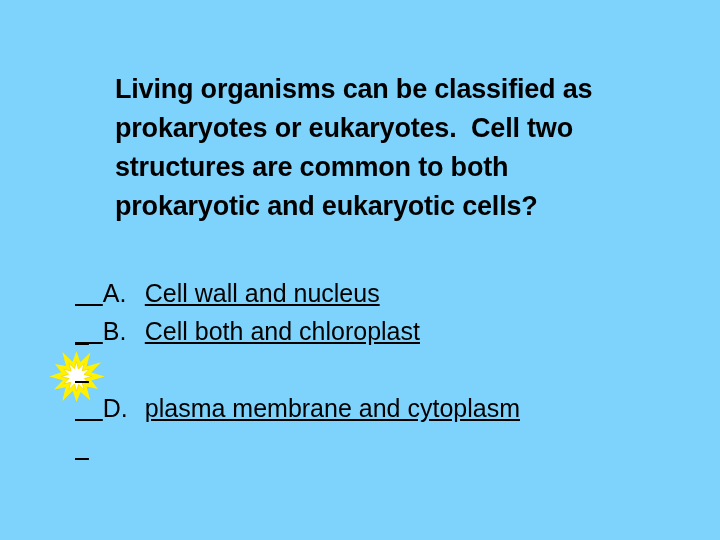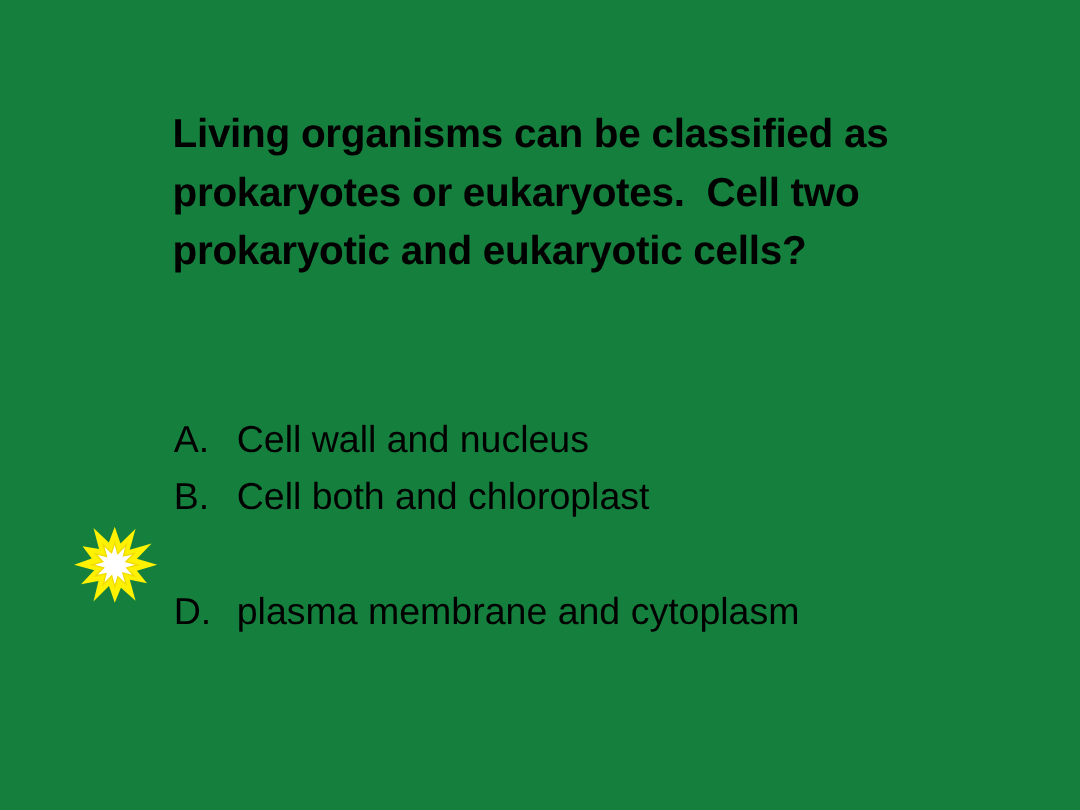--- a/index.html
+++ b/index.html
@@ -4,21 +4,21 @@
 <style>
   html, body {
     margin: 0;
     padding: 0;
     background: #ffffff;
   }
   .slide {
     position: relative;
     width: 720px;
     height: 540px;
-    background: #15803d;
+    background: #7dd3fc;
     overflow: hidden;
     font-family: "Liberation Sans", sans-serif;
     color: #000000;
   }
   .question-title {
     position: absolute;
     left: 115px;
     top: 70px;
     font-size: 27px;
     font-weight: 700;
@@ -35,43 +35,45 @@
     width: 59px;
     height: 59px;
   }
   .starburst-inner {
     stroke: #f0dc00;
     stroke-width: 1.5;
     stroke-linejoin: miter;
   }
   .answer-option {
     position: absolute;
-    left: 88px;
+    left: 75px;
     font-size: 25px;
     font-weight: 400;
     line-height: 39px;
     white-space: pre;
+    text-decoration: underline;
   }
   .option-letter {
     display: inline-block;
     width: 42px;
   }
   .opt-a { top: 235px; }
   .opt-b { top: 273px; }
   .opt-c { top: 312px; }
   .opt-d { top: 350px; }
 </style>
 </head>
 <body>
 
 <div class="slide">
 
   <div class="question-title">
     <div class="title-line">Living organisms can be classified as</div>
     <div class="title-line">prokaryotes or eukaryotes.  Cell two</div>
+    <div class="title-line">structures are common to both</div>
     <div class="title-line">prokaryotic and eukaryotic cells?</div>
   </div>
 
   <svg class="starburst" viewBox="0 0 100 100" aria-hidden="true">
     <polygon points="98,50 75.1,56.7 86.4,71 67,67 73.5,90.7 57,76.1 50,93 43.5,74.1 26,91.6 31.6,68.4 11.9,72 26.8,56.2 4,50 23.9,43 13.6,29 32.3,32.3 26,8.4 43.3,24.9 50,7 56.5,25.9 73.5,9.3 67,33 91.6,26 75.1,43.3" fill="#fff100"></polygon>
     <polygon class="starburst-inner" points="76,50 63.5,53.6 71.7,62.5 59.2,59.2 63,72.5 53.6,63.5 50,75 46.6,62.6 37,72.5 40.1,59.9 28.3,62.5 37.4,53.4 24,50 36.5,46.4 28.3,37.5 40.8,40.8 37,27.5 46.4,36.5 50,25 53.4,37.4 63,27.5 59.9,40.1 71.7,37.5 62.6,46.6" fill="#ffffff"></polygon>
   </svg>
 
   <div class="answer-option opt-a">
     <span class="option-letter">A.</span><span class="option-text">Cell wall and nucleus</span>

